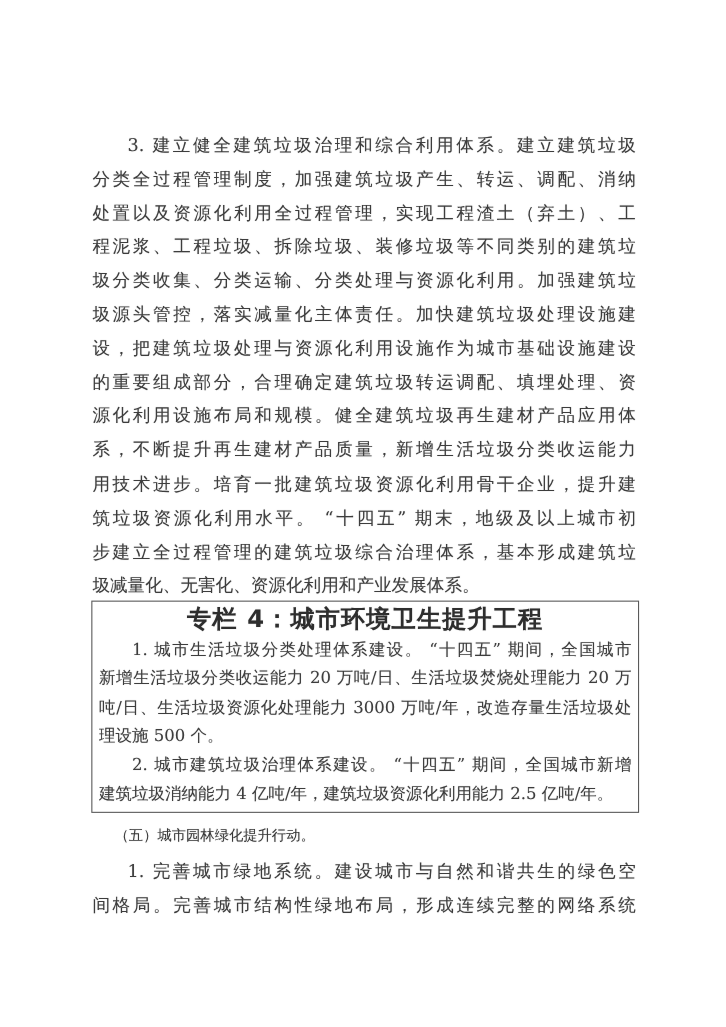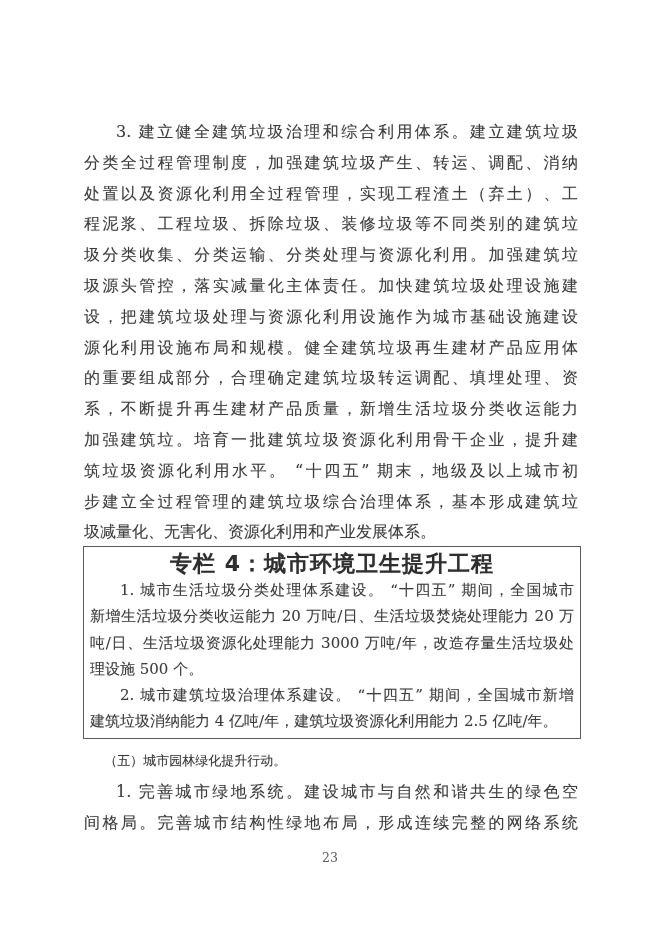--- a/index.html
+++ b/index.html
@@ -90,24 +90,24 @@
 <div class="page">
 
   <div class="para1">
     <div class="tline ind">3. 建立健全建筑垃圾治理和综合利用体系。建立建筑垃圾</div>
     <div class="tline">分类全过程管理制度，加强建筑垃圾产生、转运、调配、消纳</div>
     <div class="tline">处置以及资源化利用全过程管理，实现工程渣土（弃土）、工</div>
     <div class="tline">程泥浆、工程垃圾、拆除垃圾、装修垃圾等不同类别的建筑垃</div>
     <div class="tline">圾分类收集、分类运输、分类处理与资源化利用。加强建筑垃</div>
     <div class="tline">圾源头管控，落实减量化主体责任。加快建筑垃圾处理设施建</div>
     <div class="tline">设，把建筑垃圾处理与资源化利用设施作为城市基础设施建设</div>
+    <div class="tline">的重要组成部分，合理确定建筑垃圾转运调配、填埋处理、资</div>
     <div class="tline">源化利用设施布局和规模。健全建筑垃圾再生建材产品应用体</div>
-    <div class="tline">的重要组成部分，合理确定建筑垃圾转运调配、填埋处理、资</div>
     <div class="tline">系，不断提升再生建材产品质量，新增生活垃圾分类收运能力</div>
-    <div class="tline">加强建筑垃。培育一批建筑垃圾资源化利用骨干企业，提升建</div>
+    <div class="tline">用技术进步。培育一批建筑垃圾资源化利用骨干企业，提升建</div>
     <div class="tline">筑垃圾资源化利用水平。 “十四五” 期末，地级及以上城市初</div>
     <div class="tline">步建立全过程管理的建筑垃圾综合治理体系，基本形成建筑垃</div>
     <div class="tline noj">圾减量化、无害化、资源化利用和产业发展体系。</div>
   </div>
 
   <div class="callout-box">
     <div class="box-title">专栏 4：城市环境卫生提升工程</div>
     <div class="tline ind">1. 城市生活垃圾分类处理体系建设。 “十四五” 期间，全国城市</div>
     <div class="tline">新增生活垃圾分类收运能力 20 万吨/日、生活垃圾焚烧处理能力 20 万</div>
     <div class="tline">吨/日、生活垃圾资源化处理能力 3000 万吨/年，改造存量生活垃圾处</div>
@@ -115,15 +115,14 @@
     <div class="tline ind">2. 城市建筑垃圾治理体系建设。 “十四五” 期间，全国城市新增</div>
     <div class="tline noj">建筑垃圾消纳能力 4 亿吨/年，建筑垃圾资源化利用能力 2.5 亿吨/年。</div>
   </div>
 
   <div class="section5">
     <div class="hline">（五）城市园林绿化提升行动。</div>
     <div class="tline ind">1. 完善城市绿地系统。建设城市与自然和谐共生的绿色空</div>
     <div class="tline">间格局。完善城市结构性绿地布局，形成连续完整的网络系统</div>
   </div>
 
-  <div class="page-number">23</div>
 
 </div>
 
 </body></html>

